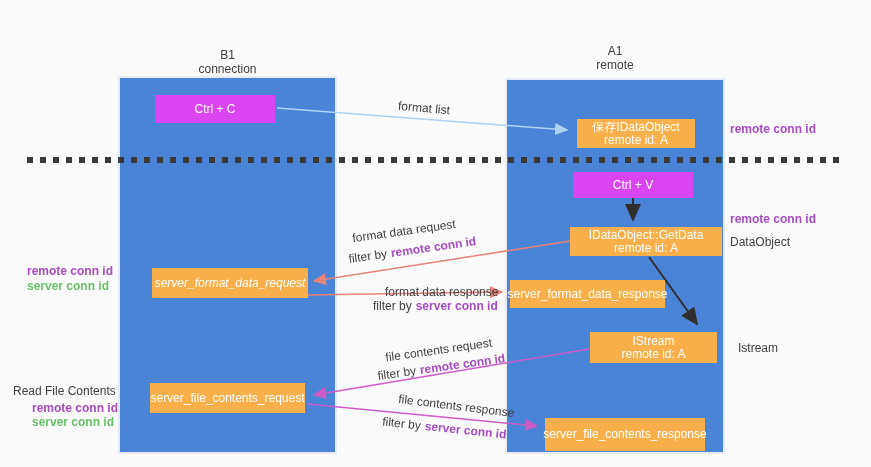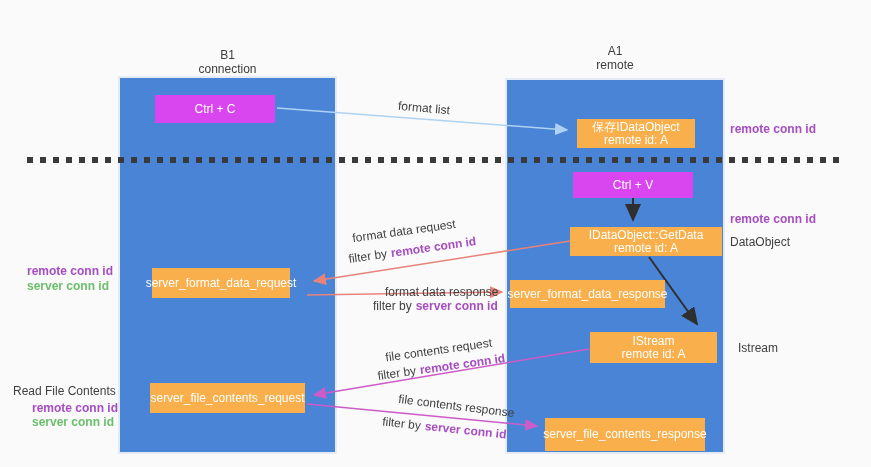--- a/index.html
+++ b/index.html
@@ -122,21 +122,21 @@
 
   <div class="abs node green" style="left:573px;top:172px;width:120px;height:26px;">
     <div>Ctrl + V</div>
   </div>
 
   <div class="abs node orange" style="left:570px;top:227px;width:152px;height:29px;">
     <div>IDataObject::GetData</div>
     <div>remote id: A</div>
   </div>
 
-  <div class="abs node orange" style="left:152px;top:268px;width:138px;height:30px;">
+  <div class="abs node orange" style="left:152px;top:268px;width:156px;height:30px;font-style:italic;">
     <div>server_format_data_request</div>
   </div>
 
   <div class="abs node orange" style="left:510px;top:280px;width:155px;height:28px;">
     <div>server_format_data_response</div>
   </div>
 
   <div class="abs node orange" style="left:590px;top:332px;width:127px;height:31px;">
     <div>IStream</div>
     <div>remote id: A</div>

